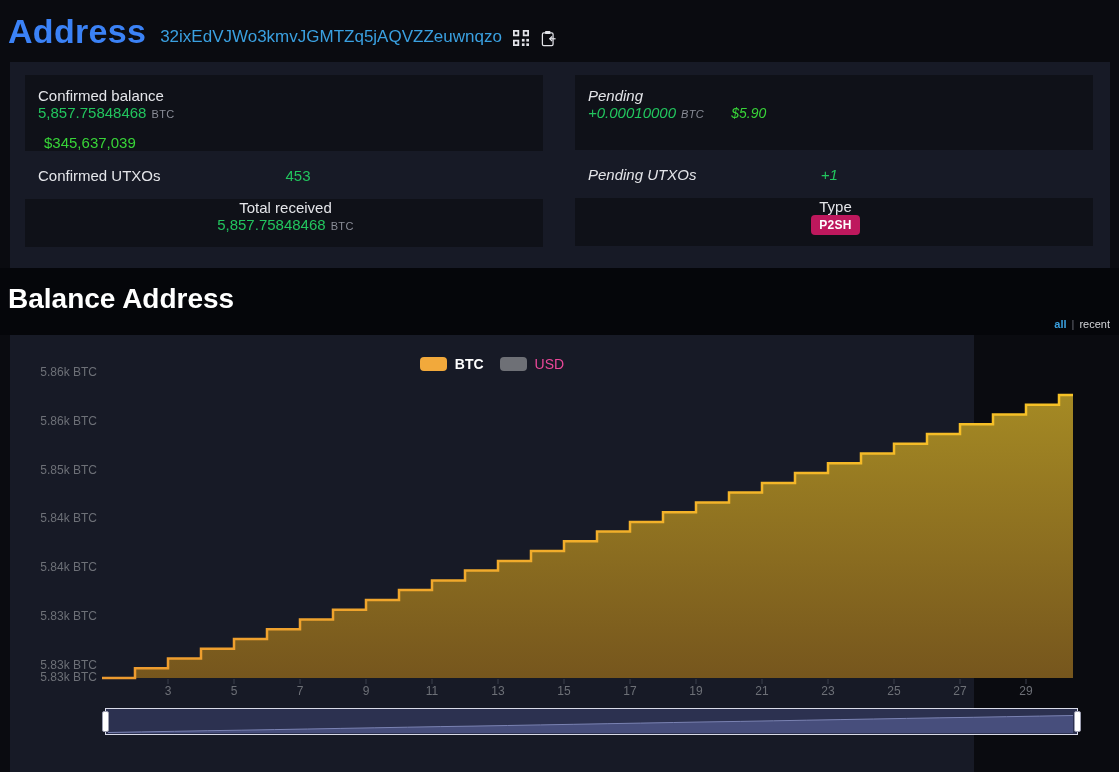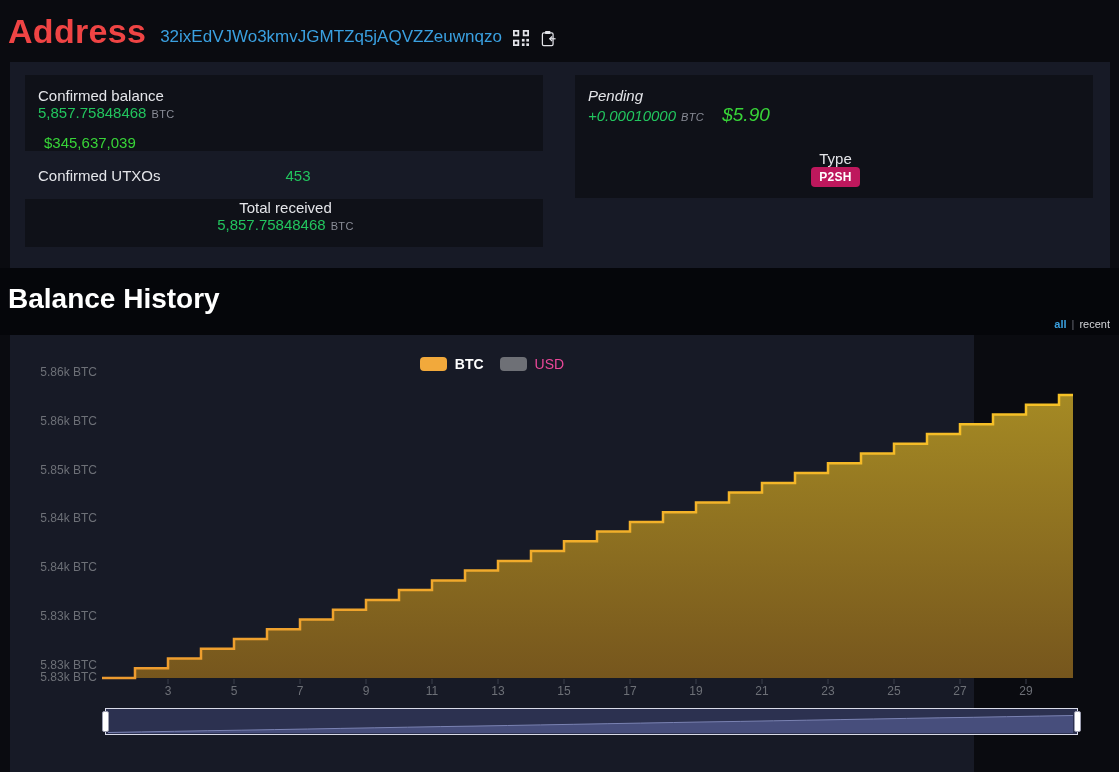--- a/index.html
+++ b/index.html
@@ -5,37 +5,37 @@
   * { box-sizing: border-box; }
   html,body { margin:0; padding:0; }
   body {
     width:1119px; height:772px; position:relative; overflow:hidden;
     background:#0A0B10; color:#E4E5E9;
     font-family:"Liberation Sans", sans-serif;
   }
   
   .header { position:absolute; top:0; left:0; width:1119px; height:62px;
     display:flex; align-items:center; padding-left:8px; }
-  .page-title { font-size:34px; font-weight:bold; color:#ef4444; margin:0; letter-spacing:.3px; }
+  .page-title { font-size:34px; font-weight:bold; color:#3b82f6; margin:0; letter-spacing:.3px; }
   .addr { color:#3AA0E0; font-size:17px; margin-left:14px; margin-top:12px; text-decoration:none; cursor:pointer; }
   .hicon { margin-left:11px; margin-top:14px; cursor:pointer; display:inline-flex; }
   
   .box { position:absolute; left:10px; top:62px; width:1100px; height:206px;
     background:#171A26; display:flex; gap:32px; padding:13px 17px 0 15px; }
   .col { flex:1; min-width:0; }
   .row { display:flex; min-height:48px; align-items:center; padding:0 10px 0 13px; }
   .row.tall { min-height:75px; align-items:flex-start; padding-top:12px; }
   .row.dark { background:#0F1118;flex-direction:column; }
   .lbl { flex:0 0 50%; font-size:15px; color:#E4E5E9; }
   .col-right .lbl { flex-basis:47%; }
   .val { font-size:15px; color:#22c55e; }
   .unit { font-size:11px; color:#8A8D97; margin-left:5px; letter-spacing:.4px; }
   .usd { color:#38D438; }
   .usd-line { margin-top:12px; padding-left:6px; font-size:15px; }
-  .usd-inline { margin-left:18px; font-size:19px; }
+  .usd-inline { margin-left:27px; font-size:14px; }
   .it { font-style:italic; }
   .badge { background:#be185d; color:#fff; font-size:12px; font-weight:bold;
     padding:3px 8px; border-radius:4px; letter-spacing:.3px; display:inline-block; }
   
   .strip { position:absolute; left:0; top:268px; width:1119px; height:67px; background:#05060A; }
   .bh-title { position:absolute; left:8px; top:15px; margin:0; font-size:28px; font-weight:bold; color:#FFFFFF; }
   .range { position:absolute; right:9px; bottom:5px; font-size:11px; }
   .range .all { color:#3AA0E0; font-weight:bold; cursor:pointer; }
   .range .sep { color:#6A6D76; margin:0 5px; }
   .range .recent { color:#D4D5D9; cursor:pointer; }
@@ -102,29 +102,33 @@
       <span><span class="val">5,857.75848468</span><span class="unit">BTC</span></span>
     </div>
   </div>
   <div class="col col-right">
     <div class="row tall dark">
       <span class="lbl it">Pending</span>
       <span>
         <span class="val it">+0.00010000</span><span class="unit it">BTC</span><span class="usd usd-inline it">$5.90</span>
       </span>
     </div>
+    <div class="row">
+      <span class="lbl it">Pending UTXOs</span>
+      <span class="val it">+1</span>
+    </div>
     <div class="row dark">
       <span class="lbl">Type</span>
       <span class="badge">P2SH</span>
     </div>
   </div>
 </div>
 
 <div class="strip">
-  <h2 class="bh-title">Balance History</h2>
+  <h2 class="bh-title">Balance Address</h2>
   <div class="range">
     <span class="all">all</span><span class="sep">|</span><span class="recent">recent</span>
   </div>
 </div>
 
 <div class="chart-panel">
   <svg class="chart" id="chart-svg" width="1100" height="368">
       <defs>
         <linearGradient id="lg" gradientUnits="userSpaceOnUse" x1="92" y1="0" x2="1063" y2="0">
           <stop offset="0%" stop-color="#ED9A2F"></stop>

